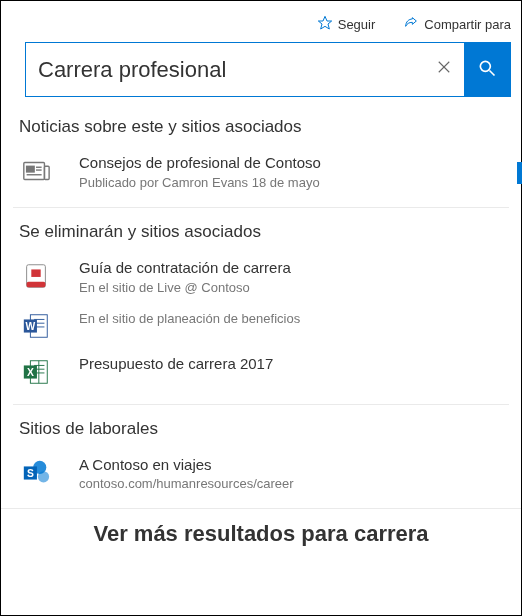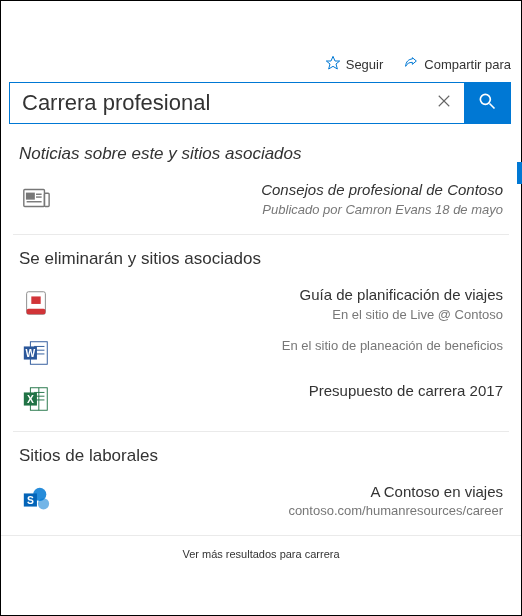--- a/index.html
+++ b/index.html
@@ -9,34 +9,33 @@
     width: 522px;
     height: 616px;
     border: 1px solid #000;
     overflow: hidden;
     color: #333;
   }
   .topbar {
     display: flex;
     justify-content: flex-end;
     align-items: center;
-    gap: 20px;
+    gap: 28px;
     padding: 14px 10px 4px 10px;
     font-size: 13px;
     color: #333;
-    margin-top: 40px;
   }
   .topbar .action { display: flex; align-items: center; gap: 5px; cursor: pointer; }
   .topbar svg { width: 16px; height: 16px; }
   .searchbar {
     display: flex;
     align-items: stretch;
     border: 1px solid #0078d4;
-    margin: 4px 10px 0 8px;
-    height: 42px;
+    margin: 4px 10px 0 24px;
+    height: 55px;
   }
   .searchbar input {
     flex: 1;
     border: none;
     outline: none;
     padding: 0 12px;
     font-size: 22px;
     font-weight: 300;
     color: #333;
   }
@@ -53,32 +52,32 @@
     width: 46px;
     background: #0078d4;
     display: flex;
     align-items: center;
     justify-content: center;
     cursor: pointer;
   }
   .searchbar .go svg { width: 20px; height: 20px; fill: #fff; }
   .panel { padding: 0 12px; }
   .section { border-top: 1px solid #eaeaea; padding: 14px 6px 10px 6px; }
-  .section:first-child { border-top: none; margin-top: 6px; font-style: italic; }
+  .section:first-child { border-top: none; margin-top: 6px; }
   .section-title { font-size: 17px; color: #333; margin-bottom: 10px; }
-  .item { display: flex; gap: 26px; padding: 7px 0; text-align: right; }
+  .item { display: flex; gap: 26px; padding: 7px 0; }
   .item .icon { width: 34px; display:flex; justify-content:center; padding-top:2px; }
   .item .icon svg { width: 30px; height: 30px; }
   .item .txt { flex: 1; }
   .item .title { font-size: 15px; color: #333; line-height: 1.25; }
-  .item .sub { font-size: 13px; color: #777; margin-top: 2px; margin-left: 36px; }
+  .item .sub { font-size: 13px; color: #777; margin-top: 2px; }
   .more {
     text-align: center;
-    font-size: 11px;
-    font-weight: 400;
+    font-size: 22px;
+    font-weight: 700;
     padding: 12px 0 16px 0;
     border-top: 1px solid #eaeaea;
     cursor: pointer;
   }
   .edge-marker {
     position:absolute;
     right:0; top:162px;
     width:5px; height:22px;
     background:#0078d4;
   }
@@ -152,21 +151,21 @@
 
     <div class="item">
       <div class="icon">
         <svg viewBox="0 0 32 32">
           <rect x="6" y="4" width="20" height="24" rx="2" fill="#fff" stroke="#888"></rect>
           <rect x="6" y="22" width="20" height="6" rx="2" fill="#d13438"></rect>
           <rect x="11" y="9" width="10" height="8" fill="#d13438"></rect>
         </svg>
       </div>
       <div class="txt">
-        <div class="title">Guía de planificación de viajes</div>
+        <div class="title">Guía de contratación de carrera</div>
         <div class="sub">En el sitio de Live @ Contoso</div>
       </div>
     </div>
 
     <div class="item">
       <div class="icon">
         <svg viewBox="0 0 32 32">
           <rect x="10" y="4" width="18" height="24" fill="#fff" stroke="#2b579a"></rect>
           <line x1="14" y1="9" x2="25" y2="9" stroke="#2b579a"></line>
           <line x1="14" y1="13" x2="25" y2="13" stroke="#2b579a"></line>

